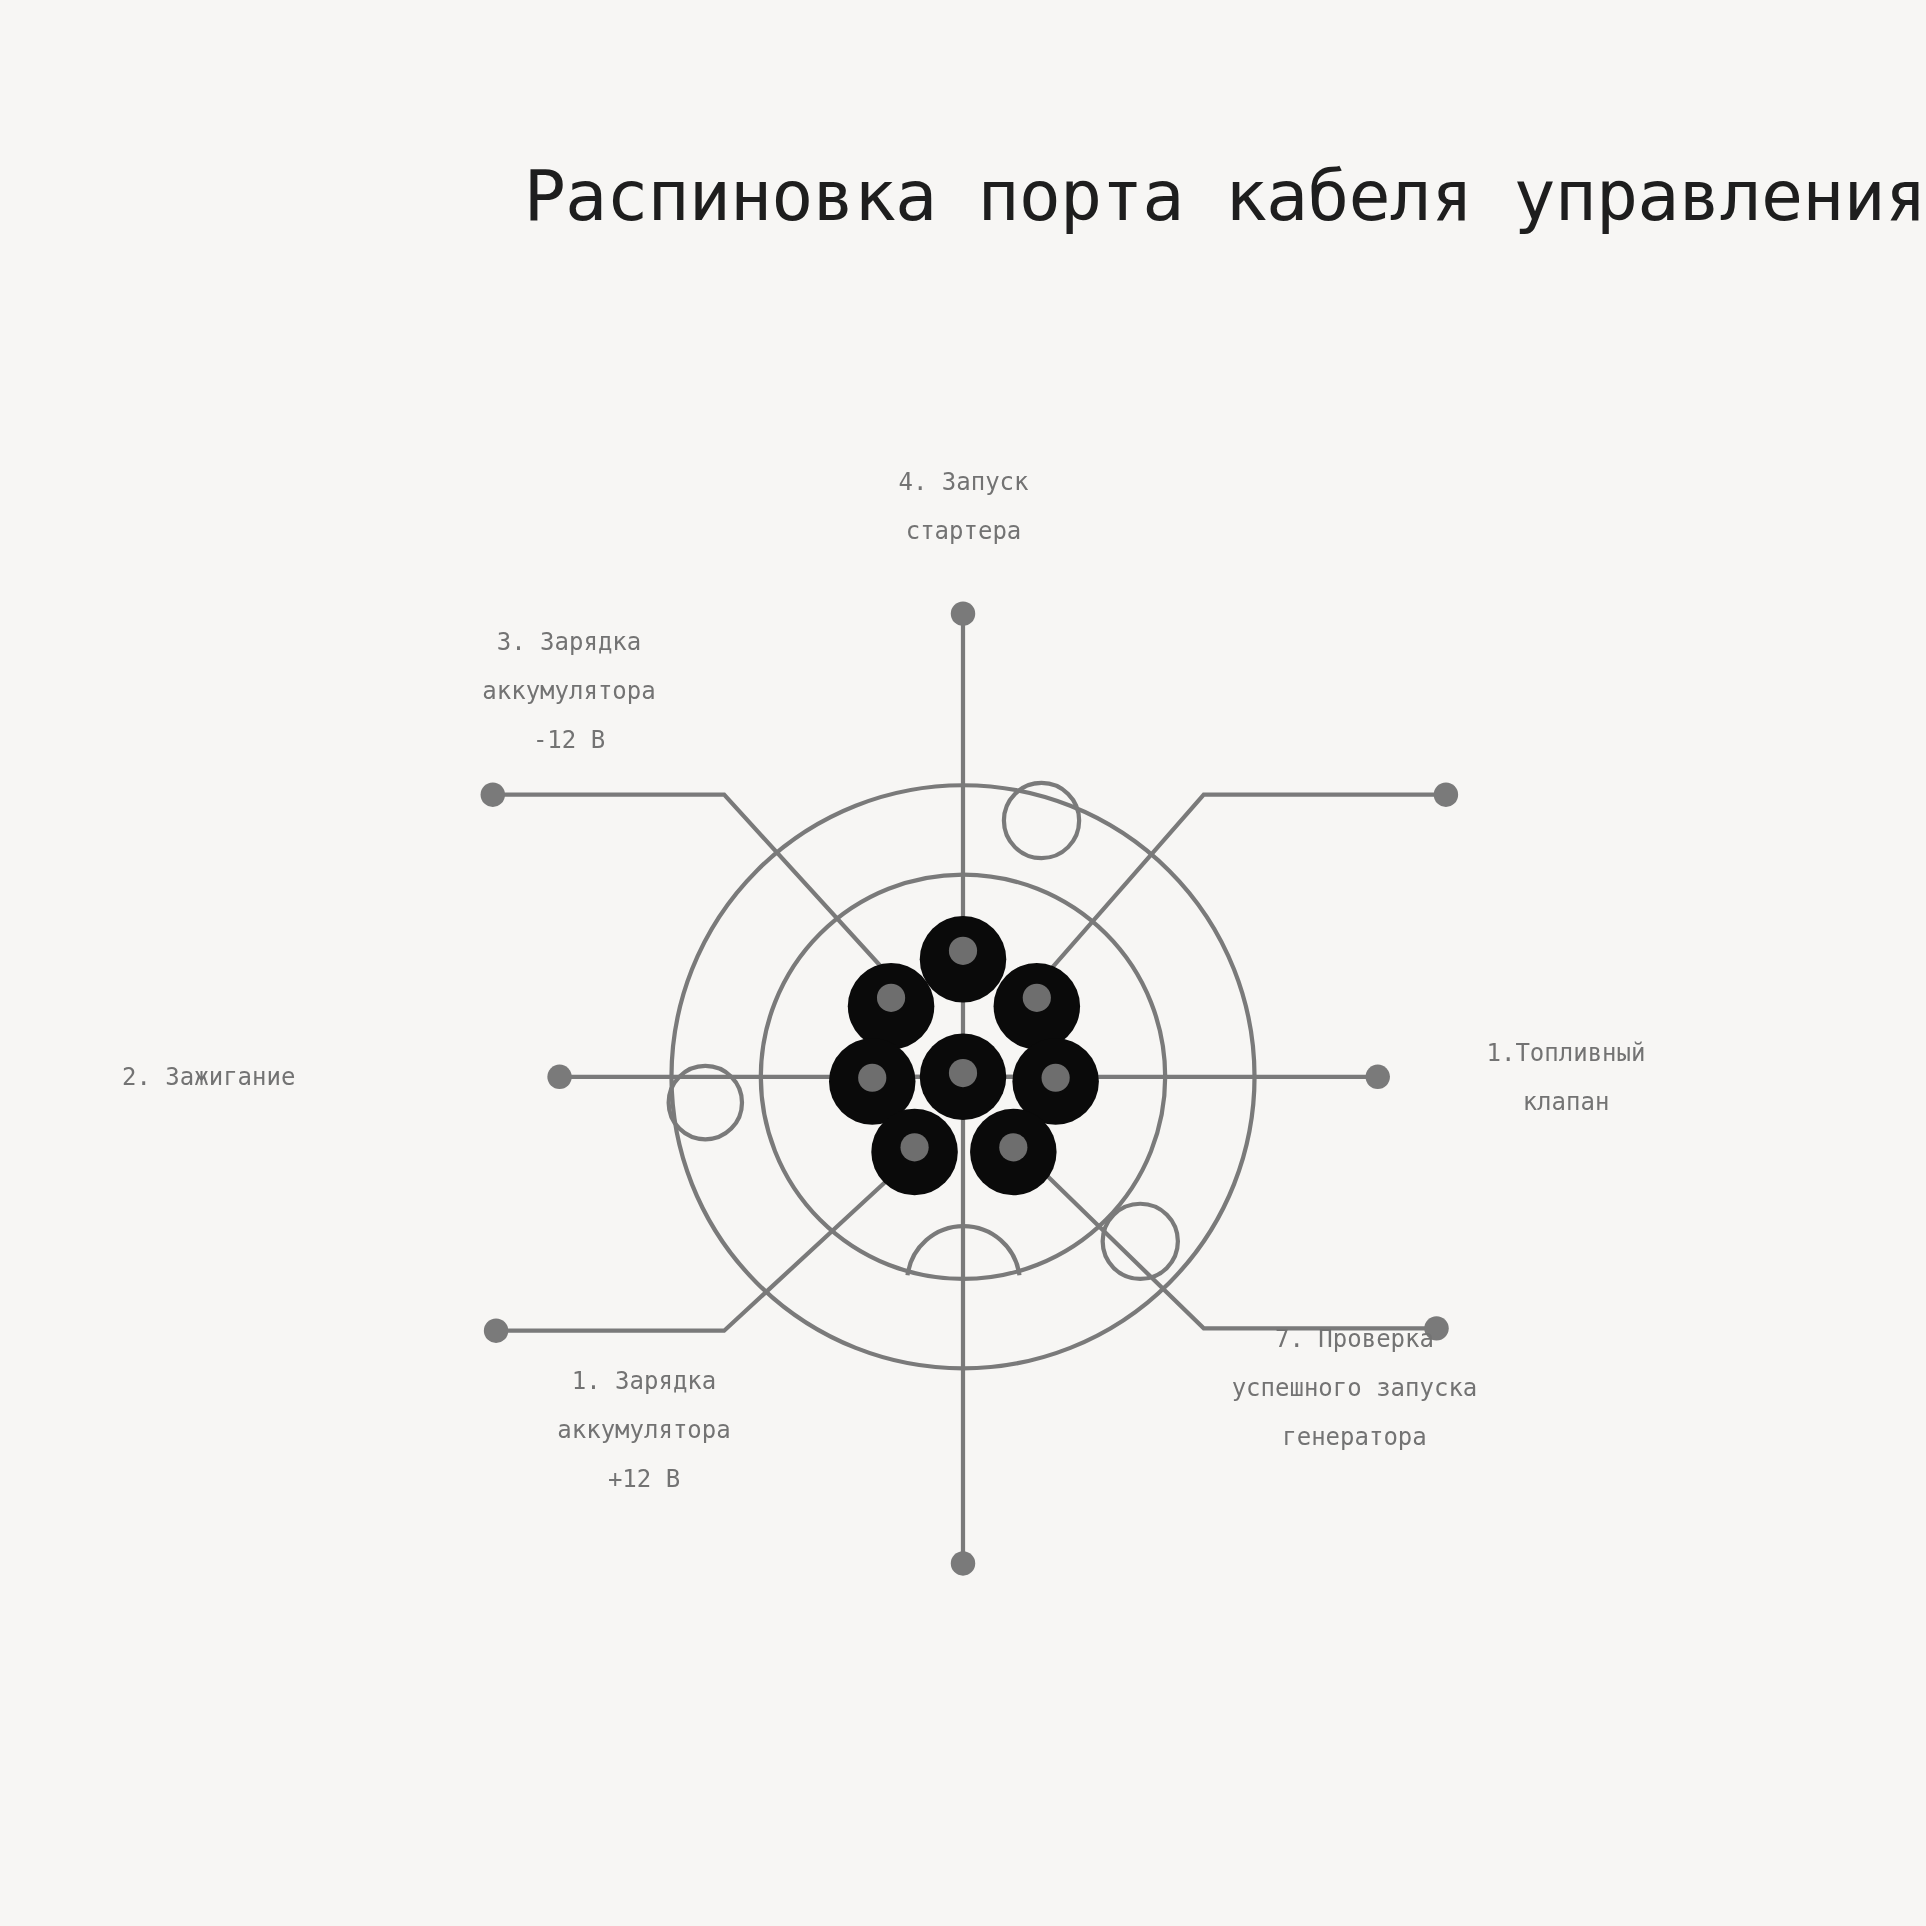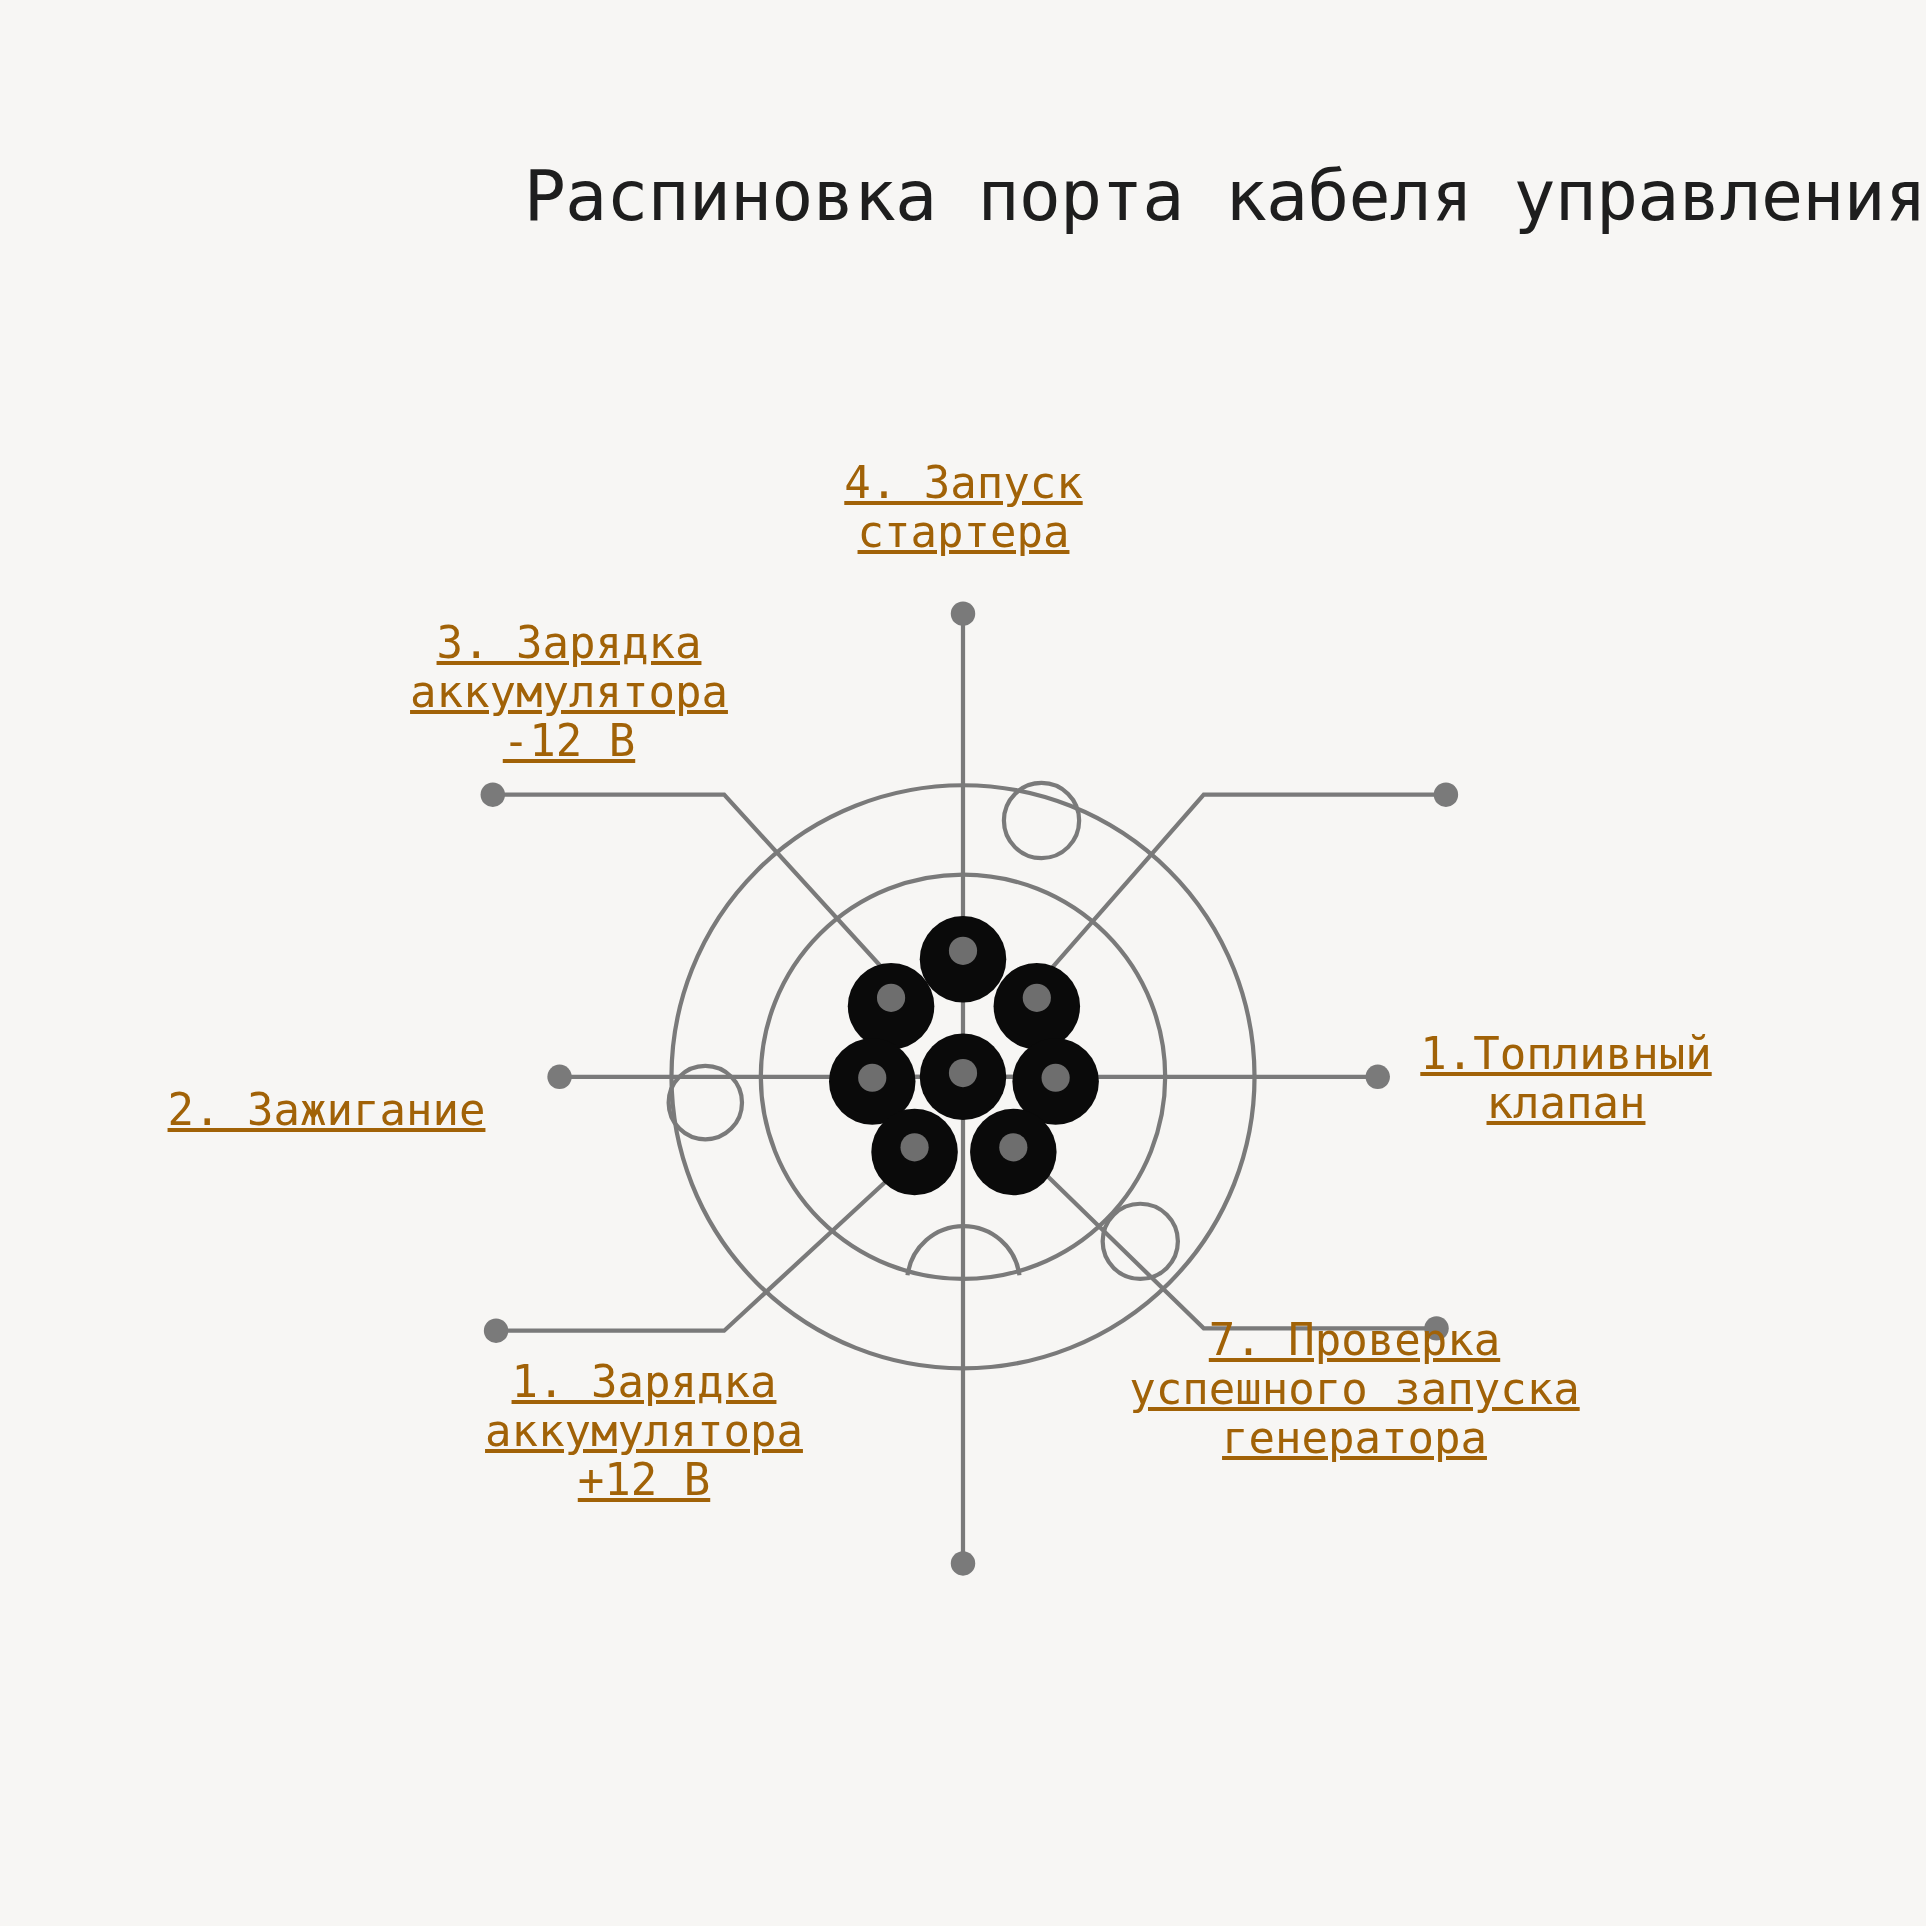--- a/index.html
+++ b/index.html
@@ -36,28 +36,27 @@
   svg.diagram {
     position: absolute;
     left: 0;
     top: 0;
     width: 1926px;
     height: 1926px;
   }
   .lbl {
     position: absolute;
     font-family: "DejaVu Sans Mono", "Liberation Mono", monospace;
-    font-size: 44px;
+    font-size: 24px;
     line-height: 49px;
-    color: #a16207;
+    color: #737373;
     white-space: pre;
-    text-decoration: underline;
   }
   .lbl.c  { text-align: center; }
-  .lbl.r  { text-align: center; margin-top: 32px; }
+  .lbl.r  { text-align: left; }
 </style>
 </head>
 <body>
 
 <div class="page">
 
   <div class="title">Распиновка порта кабеля управления</div>
 
   <svg class="diagram" viewBox="0 0 4096 4096">
     <g fill="none" stroke="#7a7a7a" stroke-width="9">

